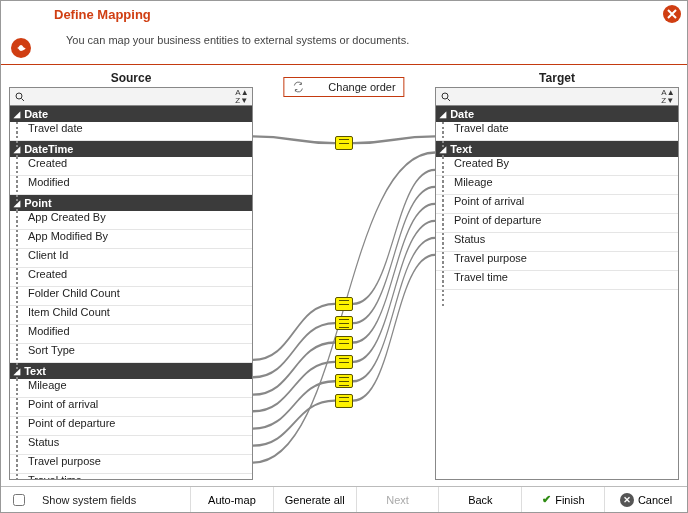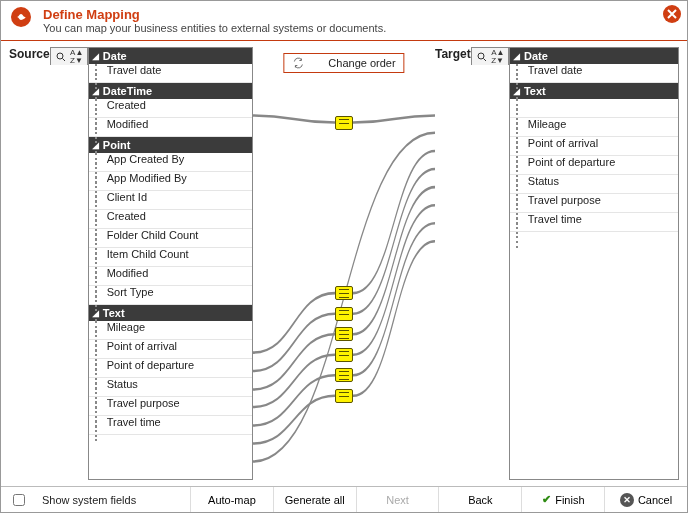--- a/index.html
+++ b/index.html
@@ -15,55 +15,55 @@
     border: 1px solid #999;
     display: flex; flex-direction: column;
     position: relative;
     overflow: hidden;
   }
 
   
   .header {
     border-bottom: 1px solid #c43a0f;
     padding: 6px 10px;
-    display: flex; align-items: flex-start;
-    gap: 12px;
+    display: flex; align-items: flex-end;
+    gap: 23px;
   }
   .header-icon {
     width: 20px; height: 20px; flex: 0 0 20px;
     border-radius: 50%;
     background: #d03e12;
     display: flex; align-items: center; justify-content: center;
   }
   .header-icon svg { width: 12px; height: 12px; fill: #fff; }
   .header-text h1 {
     margin: 0; font-size: 13px; font-weight: 700;
     color: #d03e12;
   }
-  .header-text p { margin: 0; font-size: 11px; color: #444; }
+  .header-text p { margin: 12px; font-size: 11px; color: #444; }
   .close-btn {
     position: absolute; top: 4px; right: 6px;
     width: 18px; height: 18px; border-radius: 50%;
     background: #d03e12;
     display: flex; align-items: center; justify-content: center;
     cursor: pointer;
   }
   .close-btn svg { width: 10px; height: 10px; stroke: #fff; stroke-width: 2; }
 
   
   .body {
     flex: 1; display: flex; position: relative;
     padding: 6px 8px 6px 8px;
     gap: 0;
     overflow: hidden;
   }
   .col {
     position: absolute;
     top: 6px; bottom: 6px;
-    display: flex; flex-direction: row;
+    display: flex; flex-direction: column;
   }
   .col.source { left: 8px;  width: 244px; }
   .col.target { right: 8px; width: 244px; }
 
   .col-title {
     text-align: center; font-weight: 600; font-size: 12px;
     color: #222;
     padding-bottom: 2px;
   }
   .col-toolbar {
@@ -419,20 +419,21 @@
           <div class="group">
             <span class="tri">◢</span>
             <span>Text</span>
           </div>
           <div class="field">
             <span class="grip">
               <span class="grip-row"><span></span><span></span></span>
               <span class="grip-row"><span></span><span></span></span>
               <span class="grip-row"><span></span><span></span></span>
             </span>
+            <span class="field-label">Created By</span>
           </div>
           <div class="field">
             <span class="grip">
               <span class="grip-row"><span></span><span></span></span>
               <span class="grip-row"><span></span><span></span></span>
               <span class="grip-row"><span></span><span></span></span>
             </span>
             <span class="field-label">Mileage</span>
           </div>
           <div class="field">

